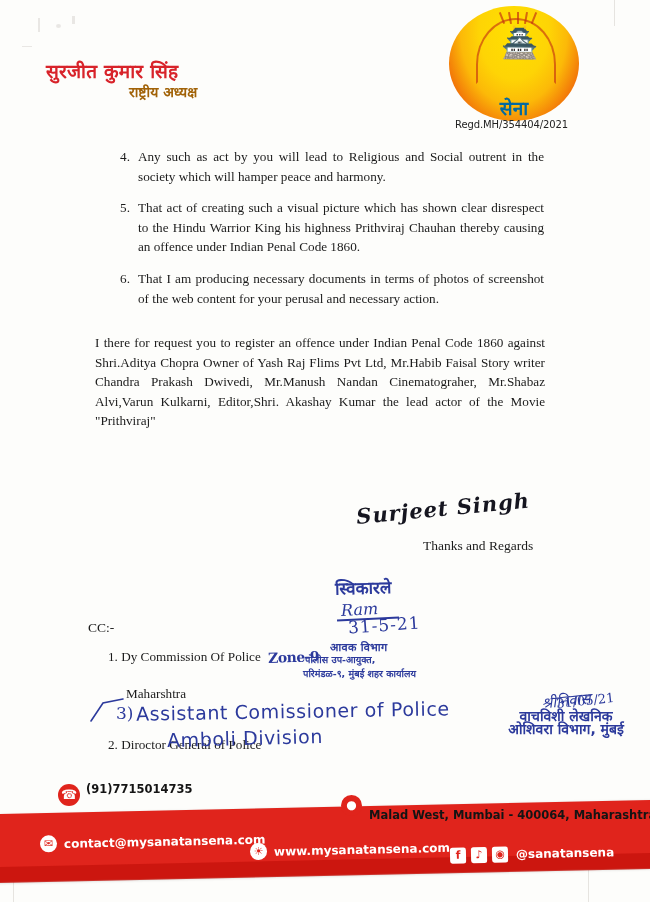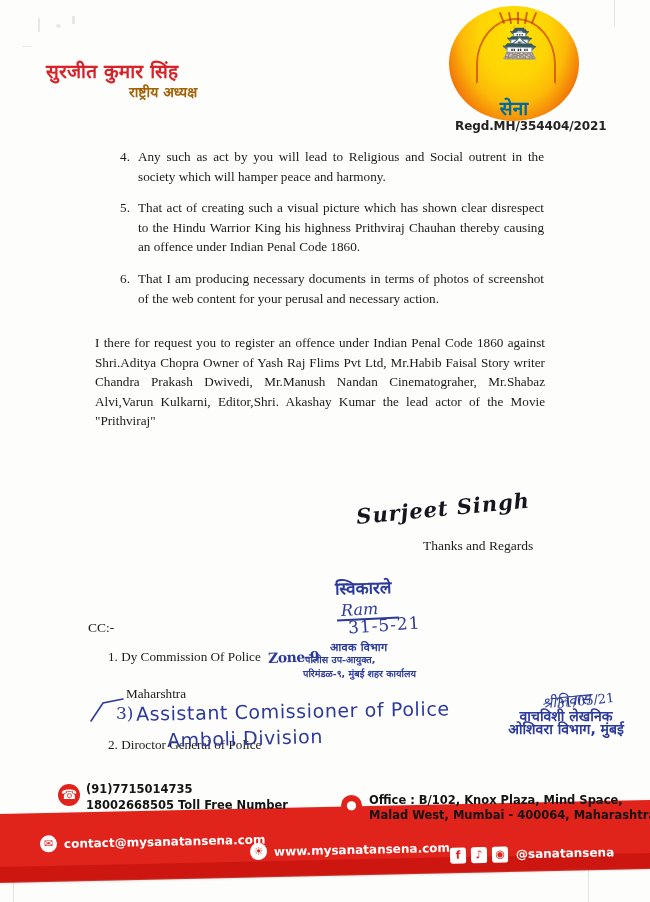--- a/index.html
+++ b/index.html
@@ -120,22 +120,22 @@
     font-size: 19px;
     font-weight: bold;
     color: #0369a1;
     margin-top: 13px;
   }
   #regd-number {
     position: absolute;
     left: 455px;
     top: 119px;
     font-family: "DejaVu Sans", sans-serif;
-    font-size: 12px;
-    font-weight: bold;
+    font-size: 10px;
+    font-weight: normal;
     color: #232323;
     letter-spacing: -.1px;
     white-space: nowrap;
   }
 
   
   .body-text {
     position: absolute;
     font-family: "Liberation Serif", serif;
     font-size: 13.2px;
@@ -605,24 +605,22 @@
     <div class="stamp-line">ओशिवरा विभाग, मुंबई</div>
   </div>
 
   <div id="footer">
     <div id="footer-band"></div>
     <div id="footer-band-shade"></div>
   </div>
 
   <div id="phone-icon" class="footer-icon">☎</div>
   <div id="phone-primary">(91)7715014735</div>
-  <div id="phone-toll-free">18002668505 Toll Free Number</div>
 
   <div id="location-icon" class="footer-icon">●</div>
-  <div id="office-line1">Office : B/102, Knox Plaza, Mind Space,</div>
   <div id="office-line2">Malad West, Mumbai - 400064, Maharashtra</div>
 
   <div id="email-row">
     <div class="band-icon">✉</div>
     <div class="band-text">contact@mysanatansena.com</div>
   </div>
 
   <div id="web-row">
     <div class="band-icon">☀</div>
     <div class="band-text">www.mysanatansena.com</div>

